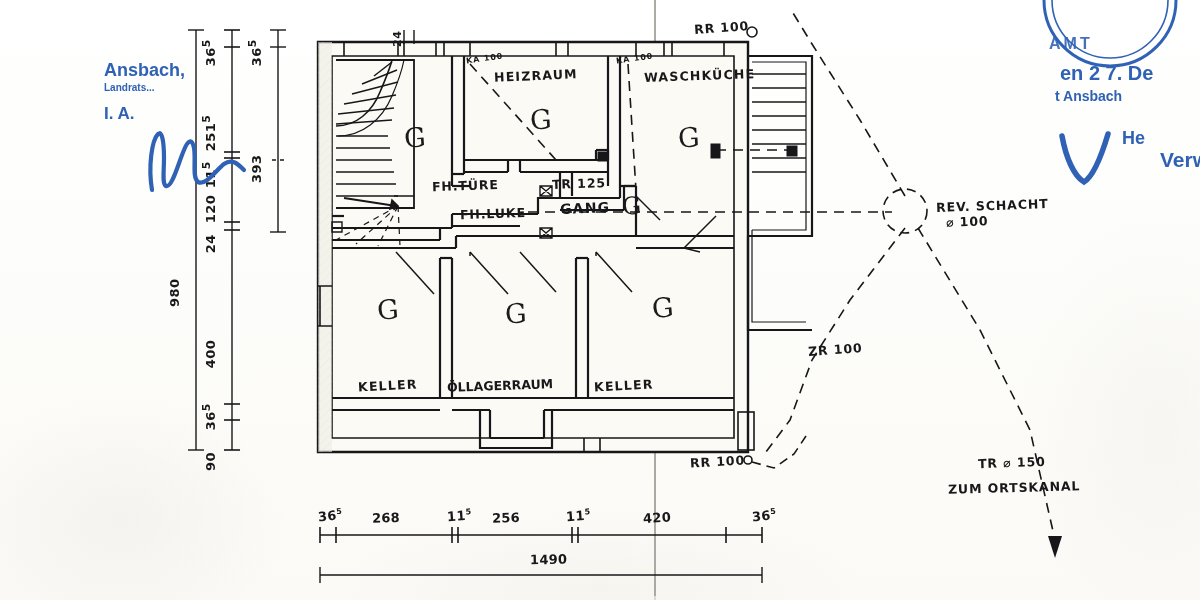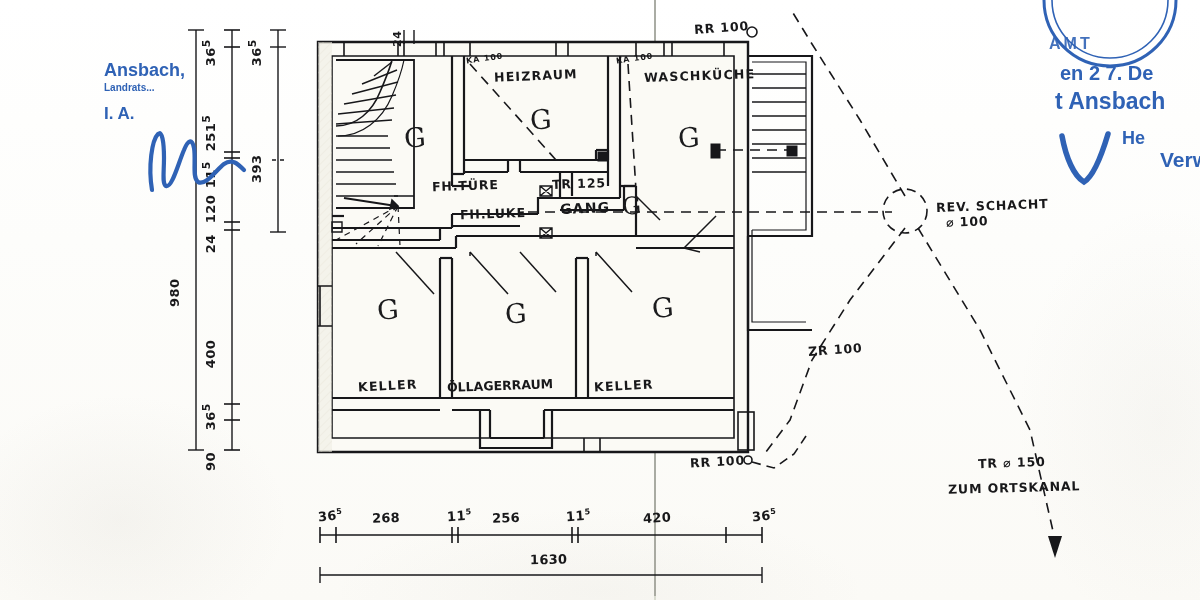--- a/index.html
+++ b/index.html
@@ -370,21 +370,21 @@
   </div>
   <div class="hand dim" style="left:566px;top:508px;transform:rotate(-4deg)">
     <span>11</span><sup>5</sup>
   </div>
   <div class="hand dim" style="left:643px;top:510px;transform:rotate(-3deg)">
     <span>420</span><sup></sup>
   </div>
   <div class="hand dim" style="left:752px;top:508px;transform:rotate(-6deg)">
     <span>36</span><sup>5</sup>
   </div>
-  <div class="hand dim" style="left:530px;top:552px;transform:rotate(-1deg)">1630</div>
+  <div class="hand dim" style="left:530px;top:552px;transform:rotate(-1deg)">1490</div>
 
   <div class="hand vdim" style="left:182px;top:292px">980</div>
 
   <div class="hand vdim" style="left:218px;top:48px">
     <span>36</span><sup>5</sup>
   </div>
   <div class="hand vdim" style="left:218px;top:133px">
     <span>251</span><sup>5</sup>
   </div>
   <div class="hand vdim" style="left:218px;top:170px">
@@ -422,21 +422,21 @@
   </svg>
 
   <svg class="sig" style="left:1000px;top:-58px" width="220" height="140">
     <circle cx="110" cy="58" r="66" fill="none" stroke="#2f62b5" stroke-width="3"></circle>
     <circle cx="110" cy="58" r="58" fill="none" stroke="#2f62b5" stroke-width="1.6"></circle>
     <path d="M74 30 q14 -16 30 -10 q16 6 26 -4 q8 -8 16 2" fill="none" stroke="#2f62b5" stroke-width="6" opacity=".8"></path>
     <path d="M70 44 q18 10 34 2 q16 -8 30 4" fill="none" stroke="#2f62b5" stroke-width="5" opacity=".75"></path>
   </svg>
   <div class="stamp-text" style="left:1049px;top:35px;font-size:16px;letter-spacing:3px;opacity:.9">AMT</div>
   <div class="stamp-text" style="left:1060px;top:62px;font-size:20px">en  2 7. De</div>
-  <div class="stamp-text" style="left:1055px;top:88px;font-size:23px">t Ansbach</div>
+  <div class="stamp-text" style="left:1055px;top:88px;font-size:14px">t Ansbach</div>
   <div class="stamp-text" style="left:1122px;top:128px;font-size:18px">He</div>
   <div class="stamp-text" style="left:1160px;top:148px;font-size:21px">Verw</div>
 
   <svg class="sig" style="left:1052px;top:128px" width="70" height="70">
     <path d="M10 8 C 14 30, 22 48, 32 54 C 42 48, 50 26, 56 6" fill="none" stroke="#2f62b5" stroke-width="5.5" stroke-linecap="round"></path>
   </svg>
 
 </div>
 
 </body></html>

